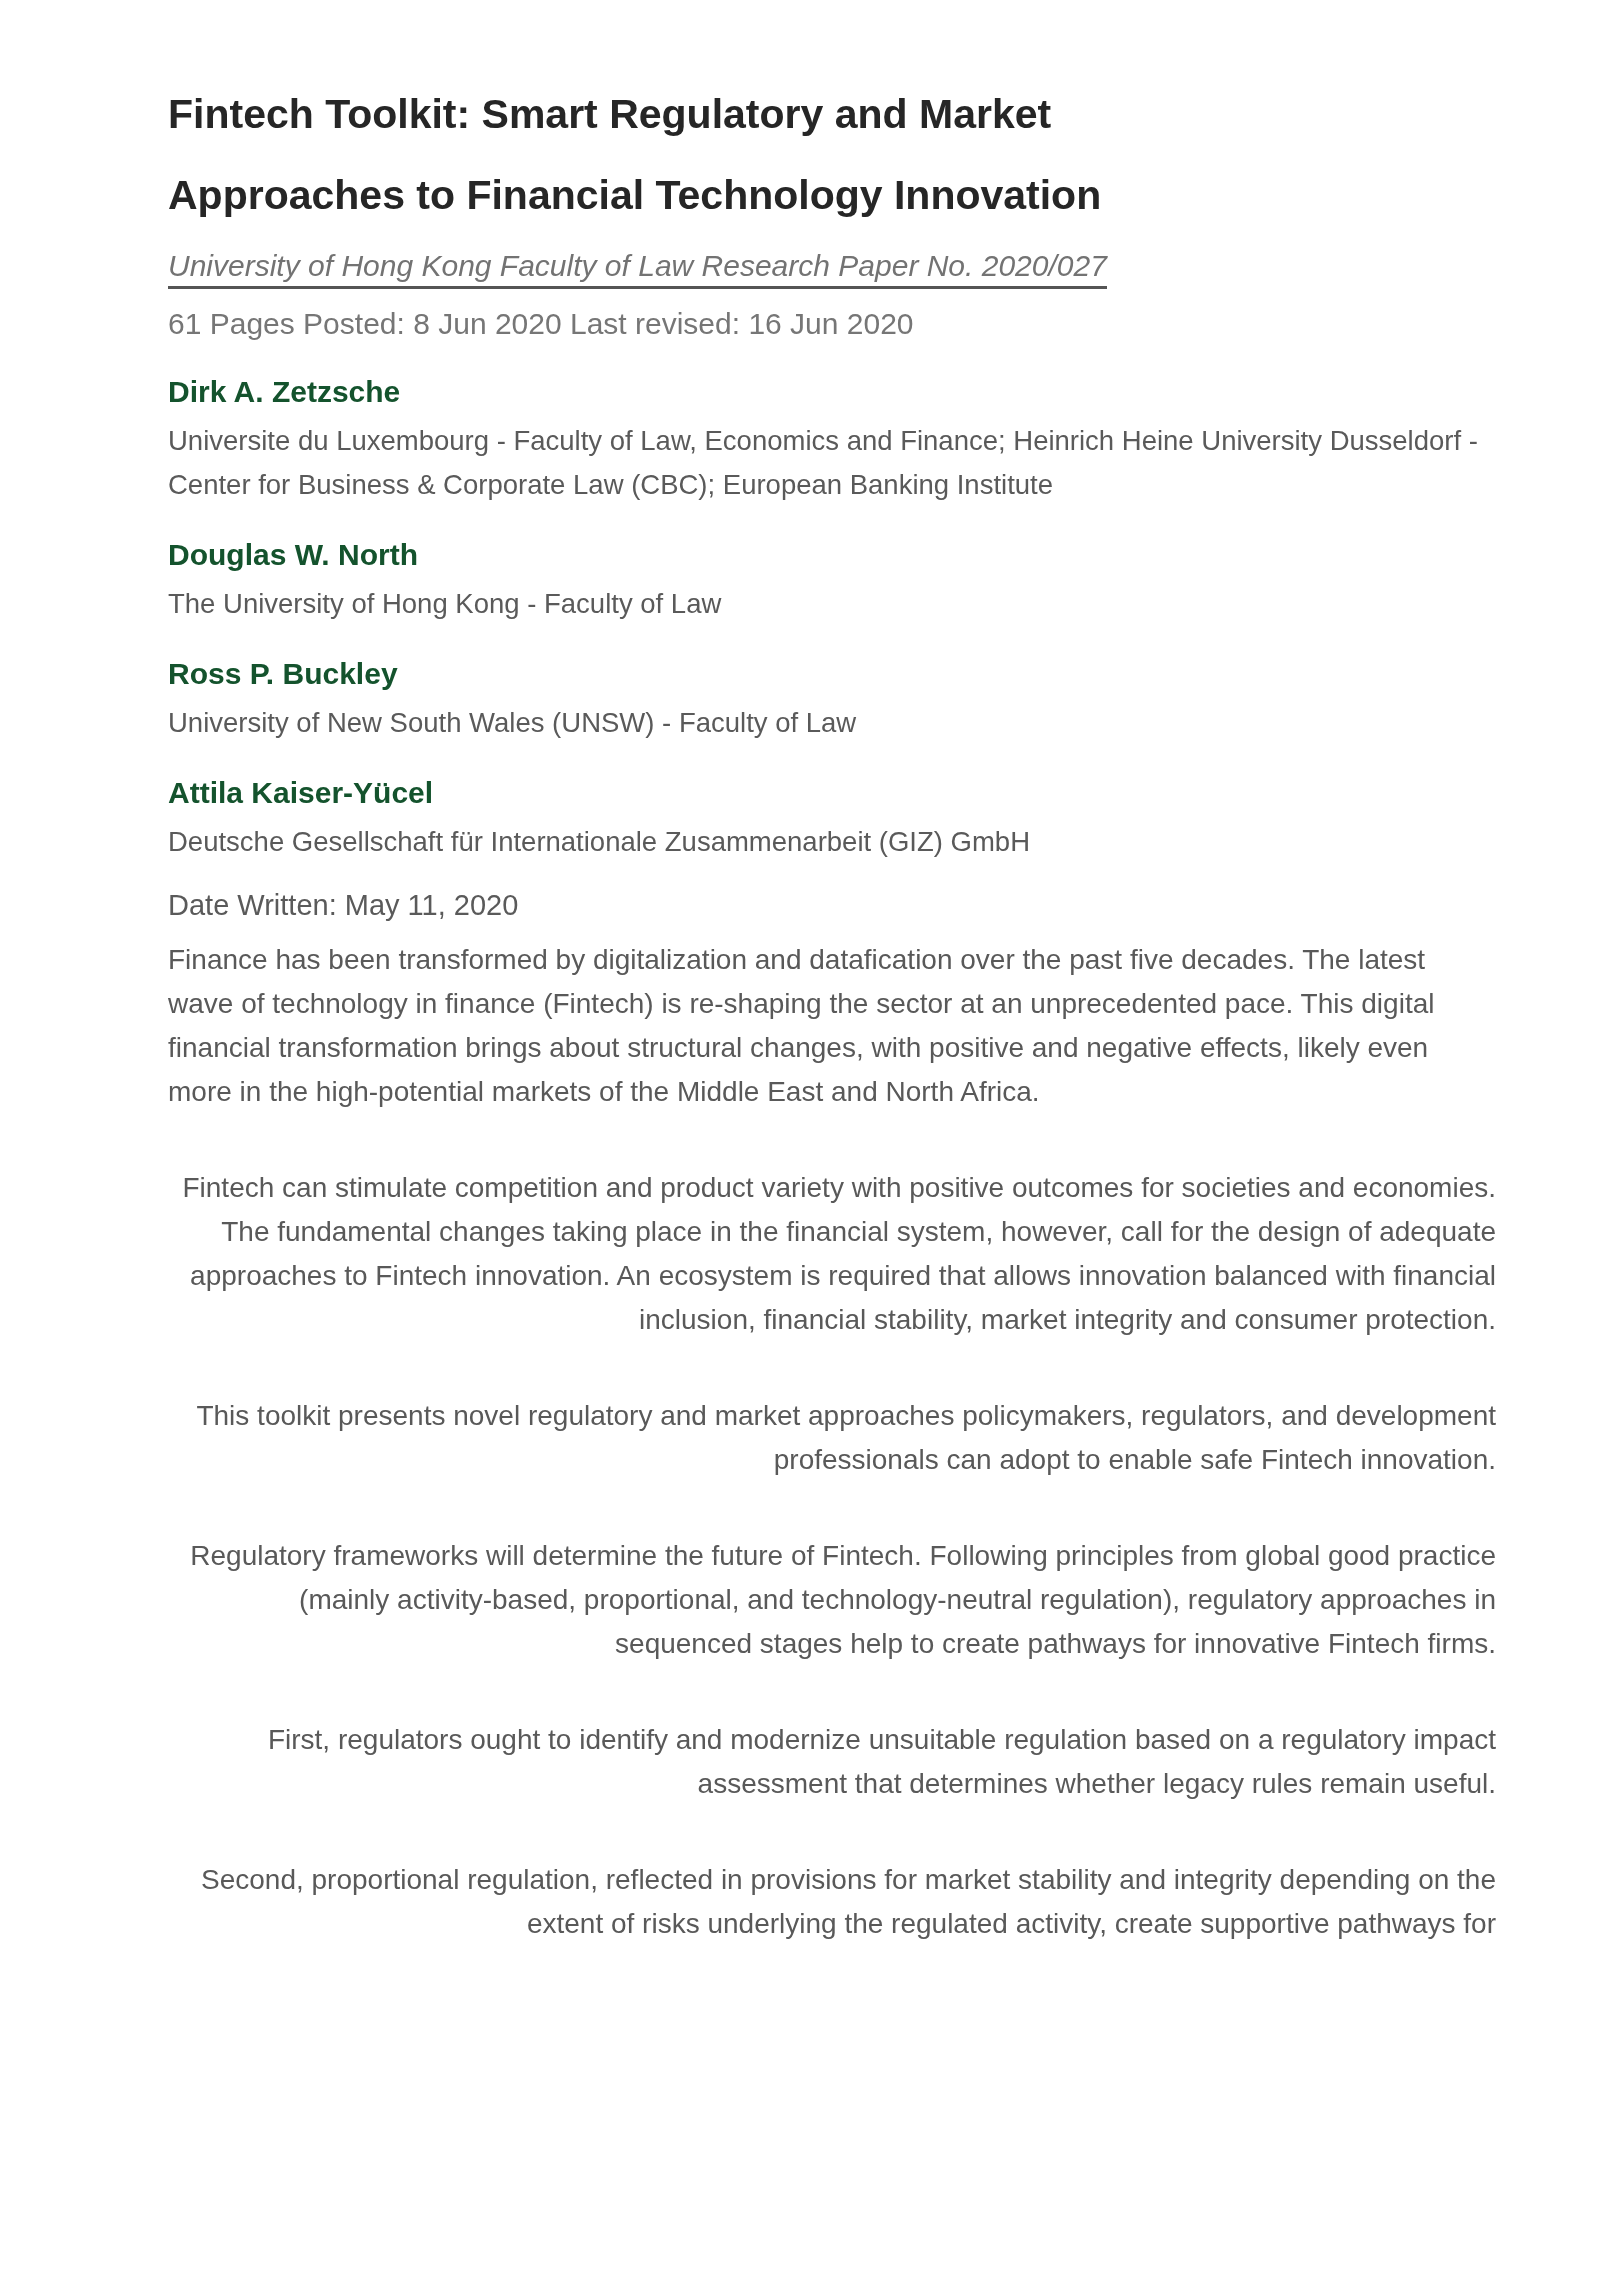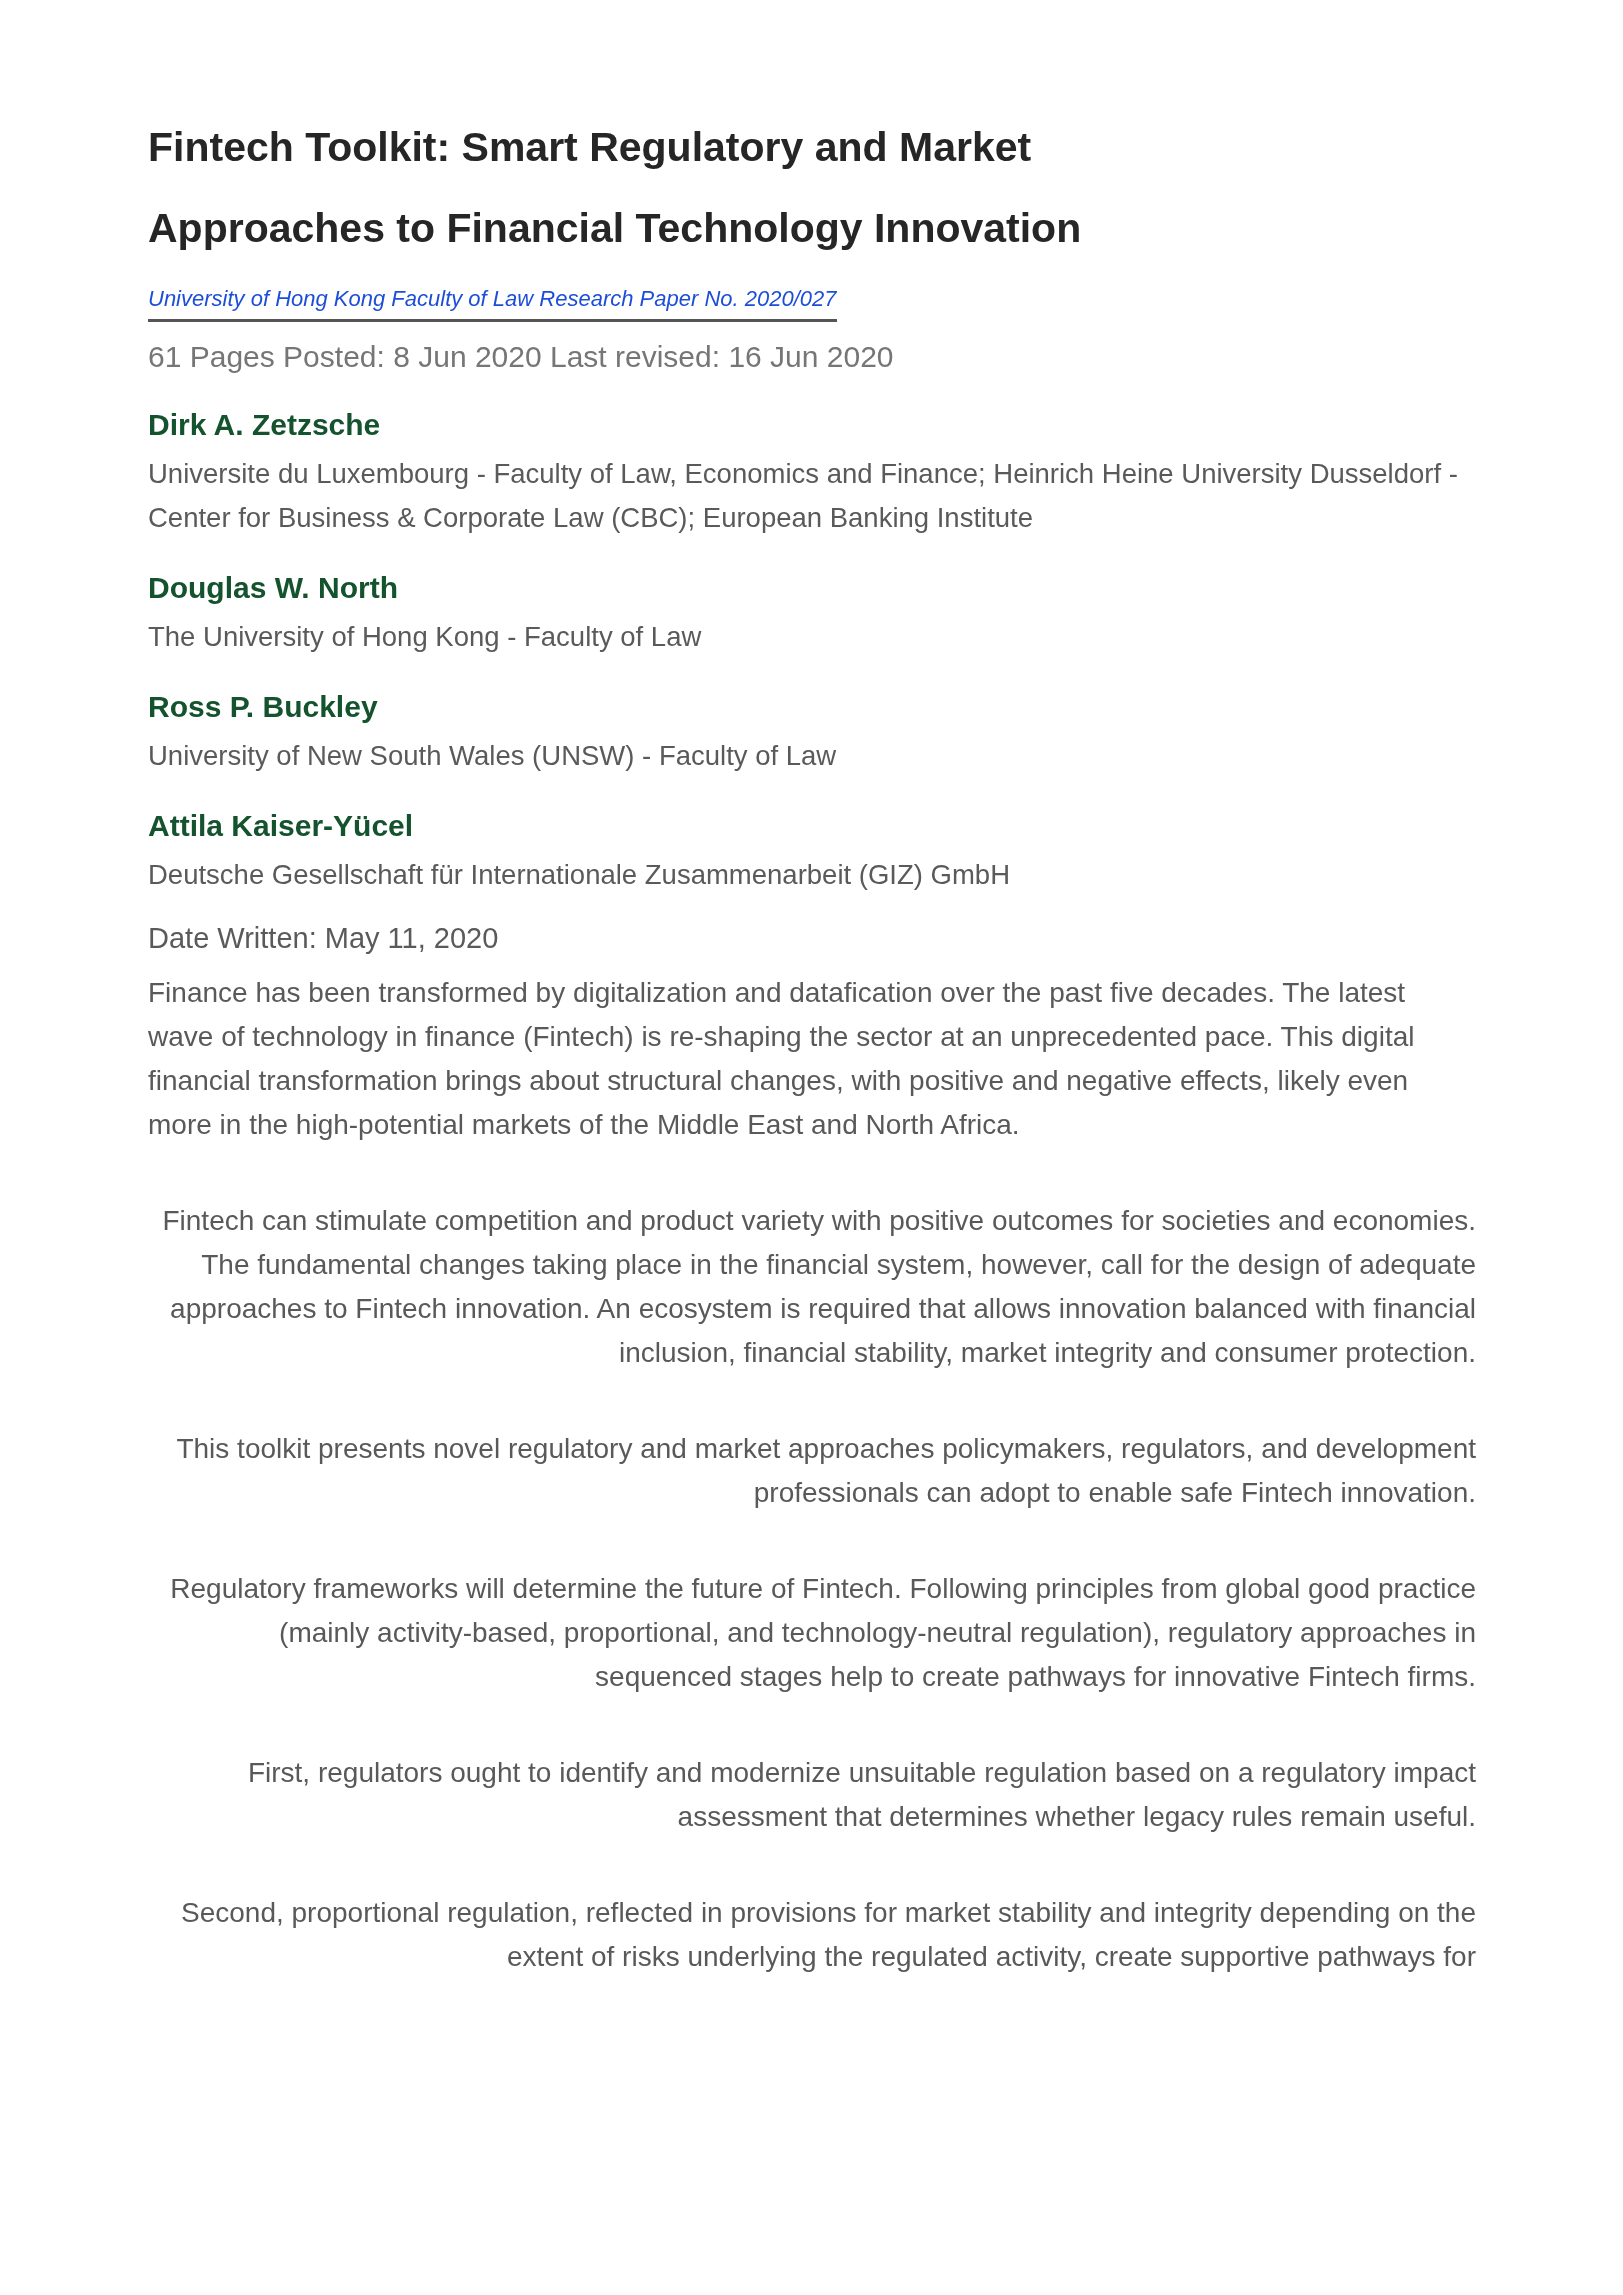--- a/index.html
+++ b/index.html
@@ -9,41 +9,41 @@
   }
   body {
     width: 1623px;
     height: 2295px;
     position: relative;
     overflow: hidden;
     font-family: "Liberation Sans", sans-serif;
   }
   .content {
     position: absolute;
-    left: 148px;
+    left: 168px;
     top: 0;
     width: 1328px;
-    padding-top: 107px;
+    padding-top: 74px;
   }
   .paper-title {
     margin: 0;
     max-width: 1112px;
     font-size: 41px;
     line-height: 81px;
     font-weight: bold;
     color: #262626;
     letter-spacing: 0px;
   }
   .series-row { margin-top: 10.5px; }
   .series-link {
     display: inline-block;
-    font-size: 22px;
+    font-size: 30px;
     line-height: 37px;
     font-style: italic;
-    color: #1d4ed8;
+    color: #737373;
     border-bottom: 3.3px solid #555555;
     padding-bottom: 2px;
   }
   .meta-row {
     margin-top: 13px;
     font-size: 30px;
     line-height: 44px;
     color: #767676;
   }
   .authors { margin-top: 27.5px; }

